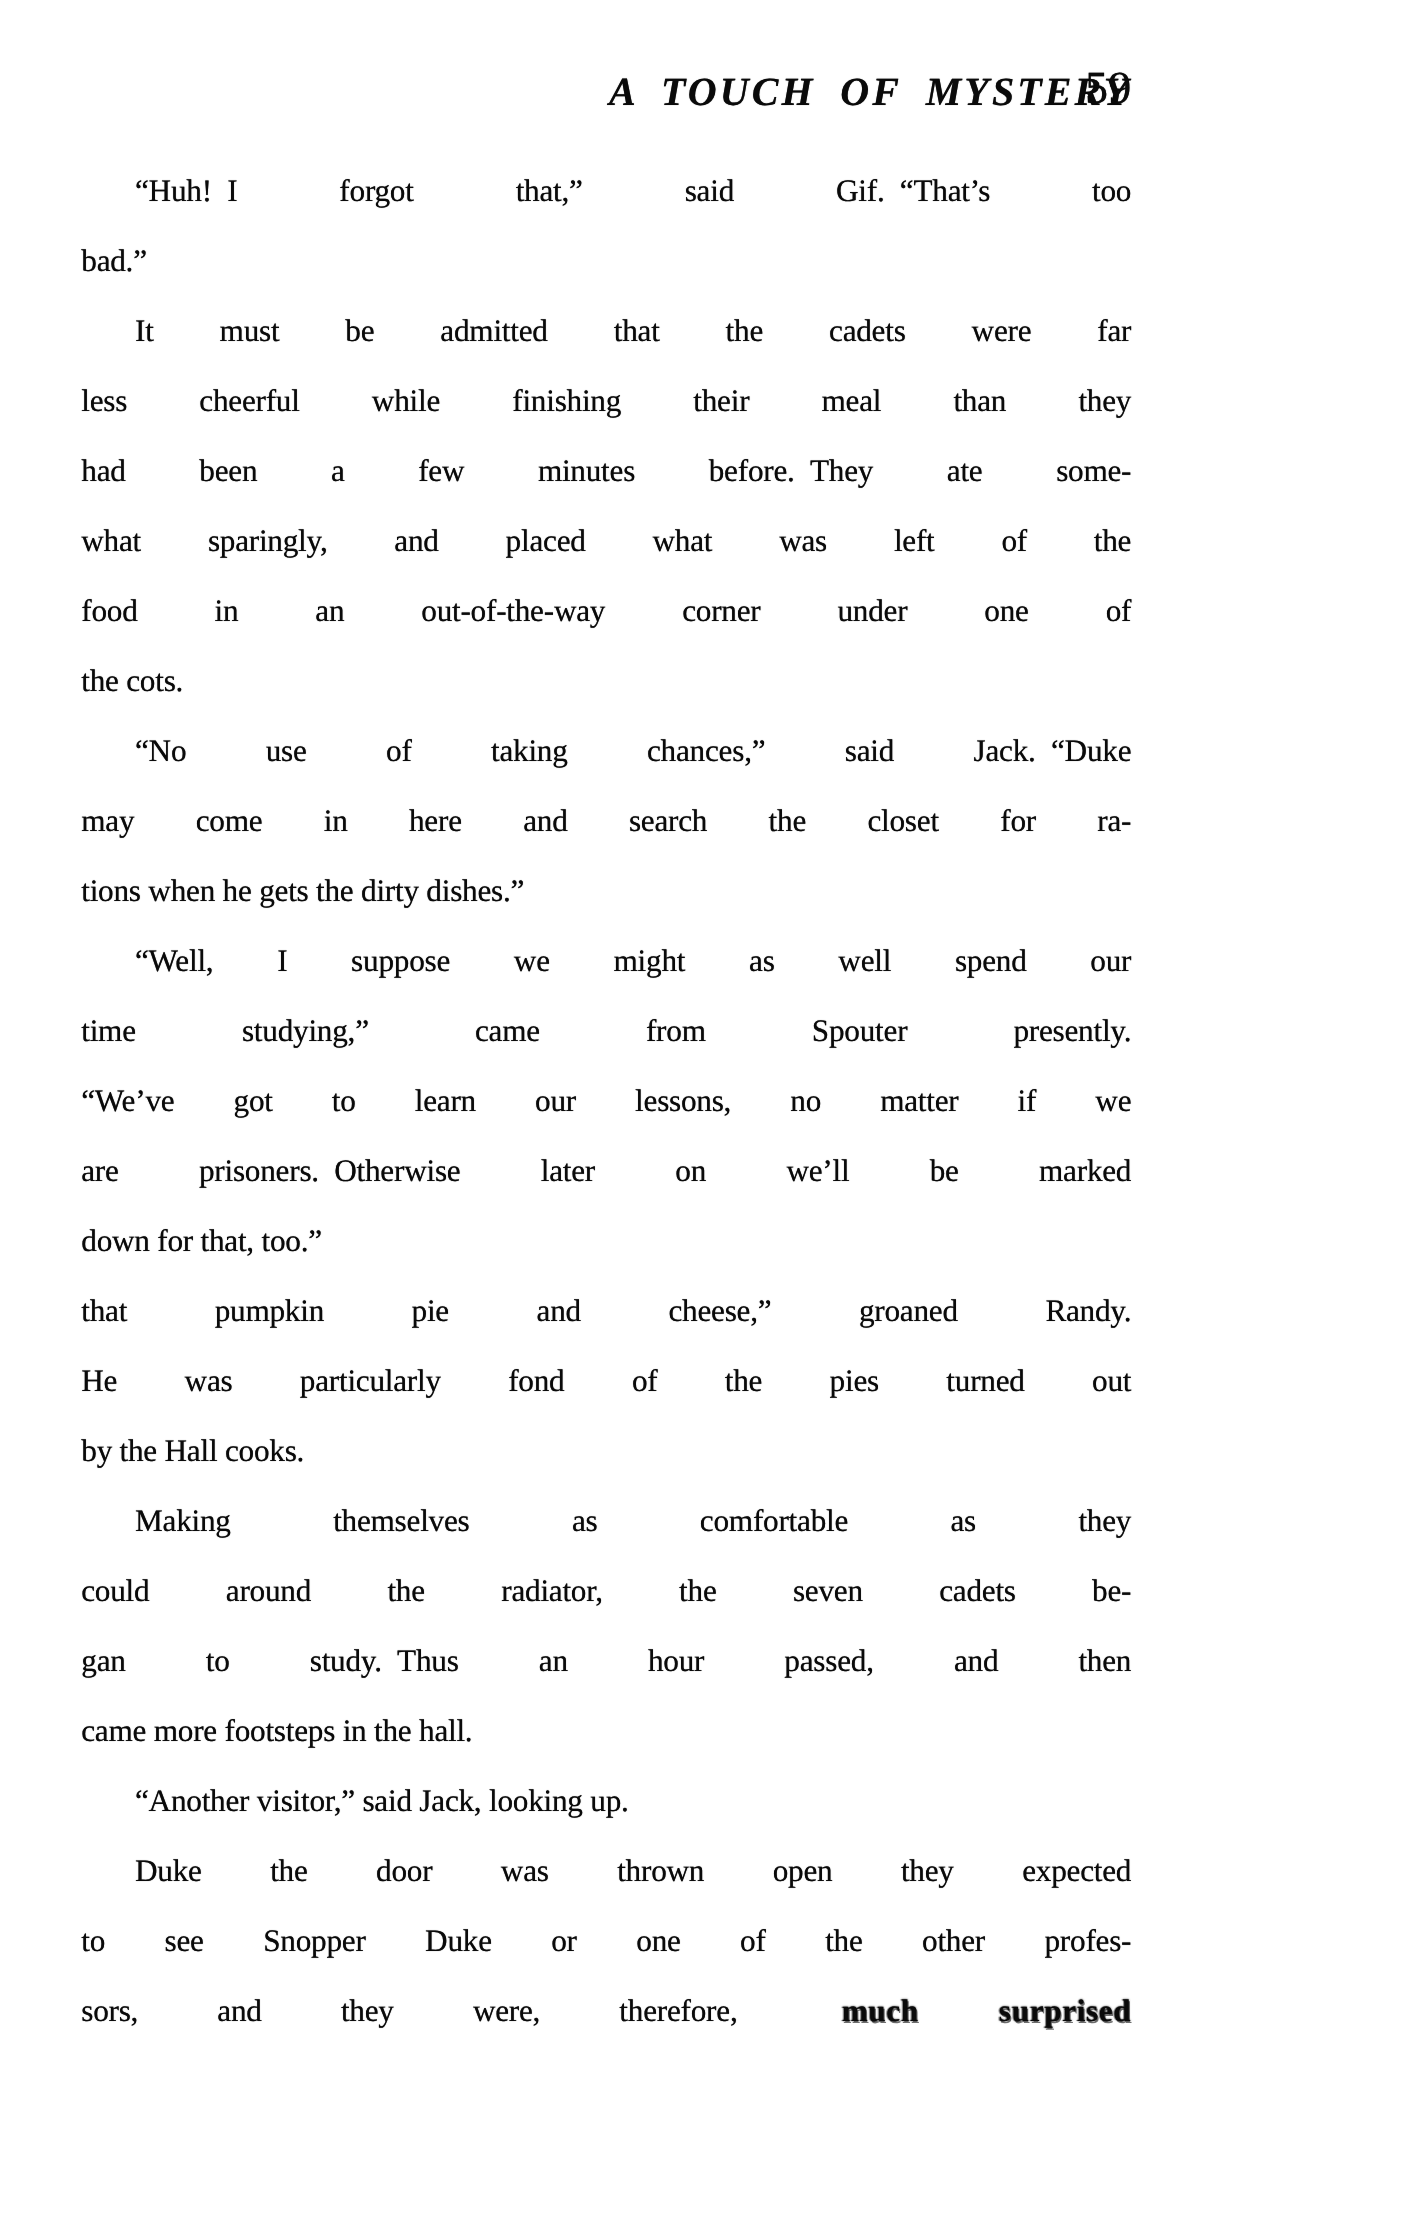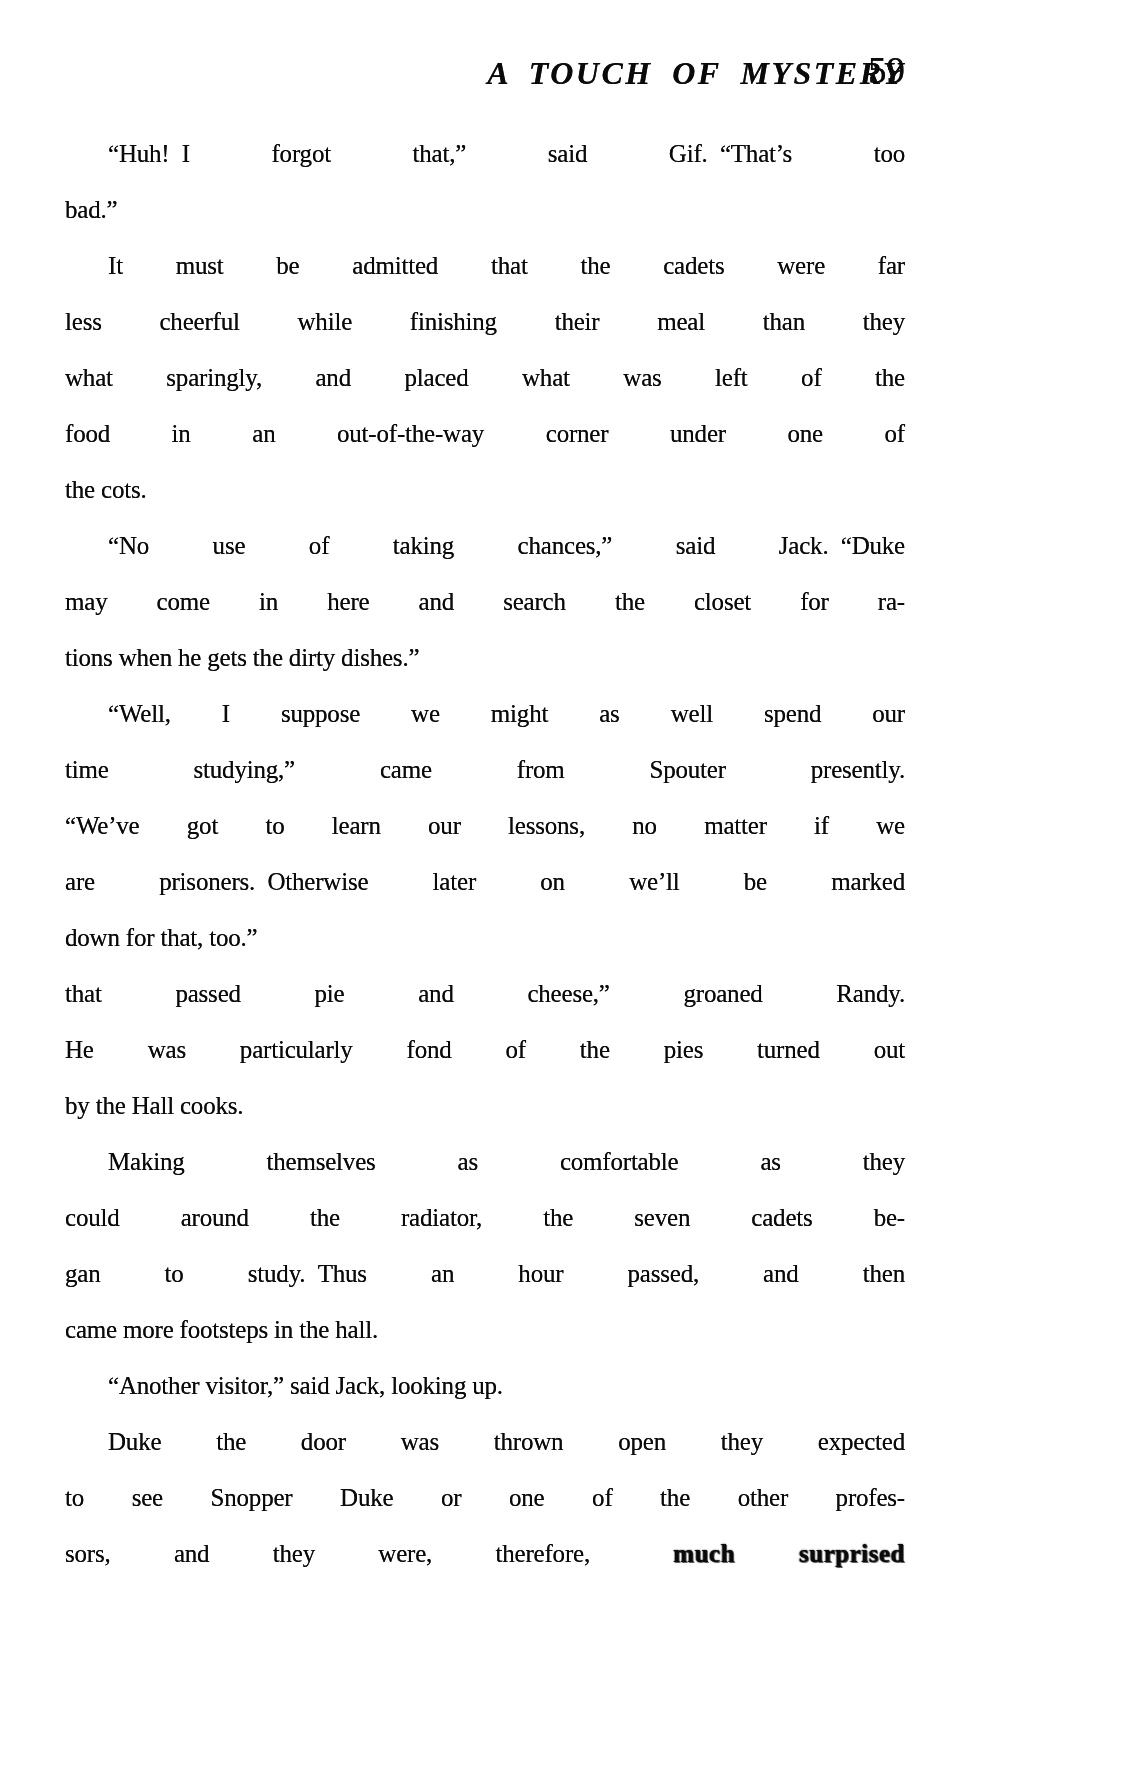--- a/index.html
+++ b/index.html
@@ -81,38 +81,39 @@
     <div class="page-number">59</div>
   </div>
   <div class="text-block" id="text-block">
       <div class="paragraph">
         <div class="line indent">“Huh! I forgot that,” said Gif. “That’s too</div>
         <div class="line endline">bad.”</div>
       </div>
       <div class="paragraph">
         <div class="line indent">It must be admitted that the cadets were far</div>
         <div class="line">less cheerful while finishing their meal than they</div>
+        <div class="line">had been a few minutes before. They ate some-</div>
         <div class="line">what sparingly, and placed what was left of the</div>
         <div class="line">food in an out-of-the-way corner under one of</div>
         <div class="line endline">the cots.</div>
       </div>
       <div class="paragraph">
         <div class="line indent">“No use of taking chances,” said Jack. “Duke</div>
         <div class="line">may come in here and search the closet for ra-</div>
         <div class="line endline">tions when he gets the dirty dishes.”</div>
       </div>
       <div class="paragraph">
         <div class="line indent">“Well, I suppose we might as well spend our</div>
         <div class="line">time studying,” came from Spouter presently.</div>
         <div class="line">“We’ve got to learn our lessons, no matter if we</div>
         <div class="line">are prisoners. Otherwise later on we’ll be marked</div>
         <div class="line endline">down for that, too.”</div>
       </div>
       <div class="paragraph">
-        <div class="line">that passed pie and cheese,” groaned Randy.</div>
+        <div class="line">that pumpkin pie and cheese,” groaned Randy.</div>
         <div class="line">He was particularly fond of the pies turned out</div>
         <div class="line endline">by the Hall cooks.</div>
       </div>
       <div class="paragraph">
         <div class="line indent">Making themselves as comfortable as they</div>
         <div class="line">could around the radiator, the seven cadets be-</div>
         <div class="line">gan to study. Thus an hour passed, and then</div>
         <div class="line endline">came more footsteps in the hall.</div>
       </div>
       <div class="paragraph">

